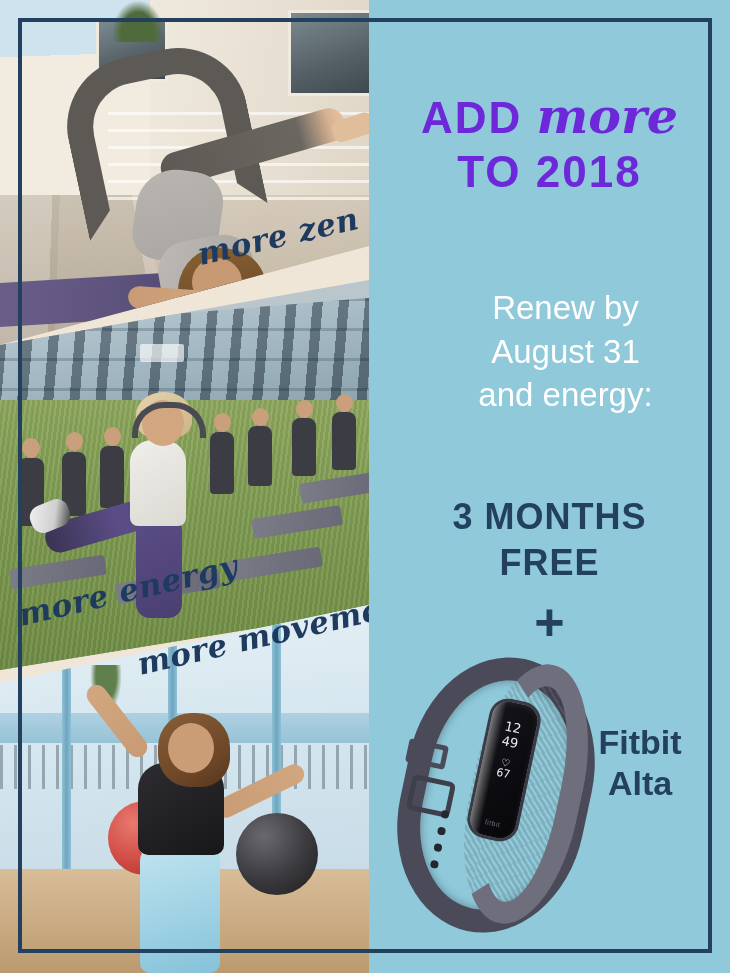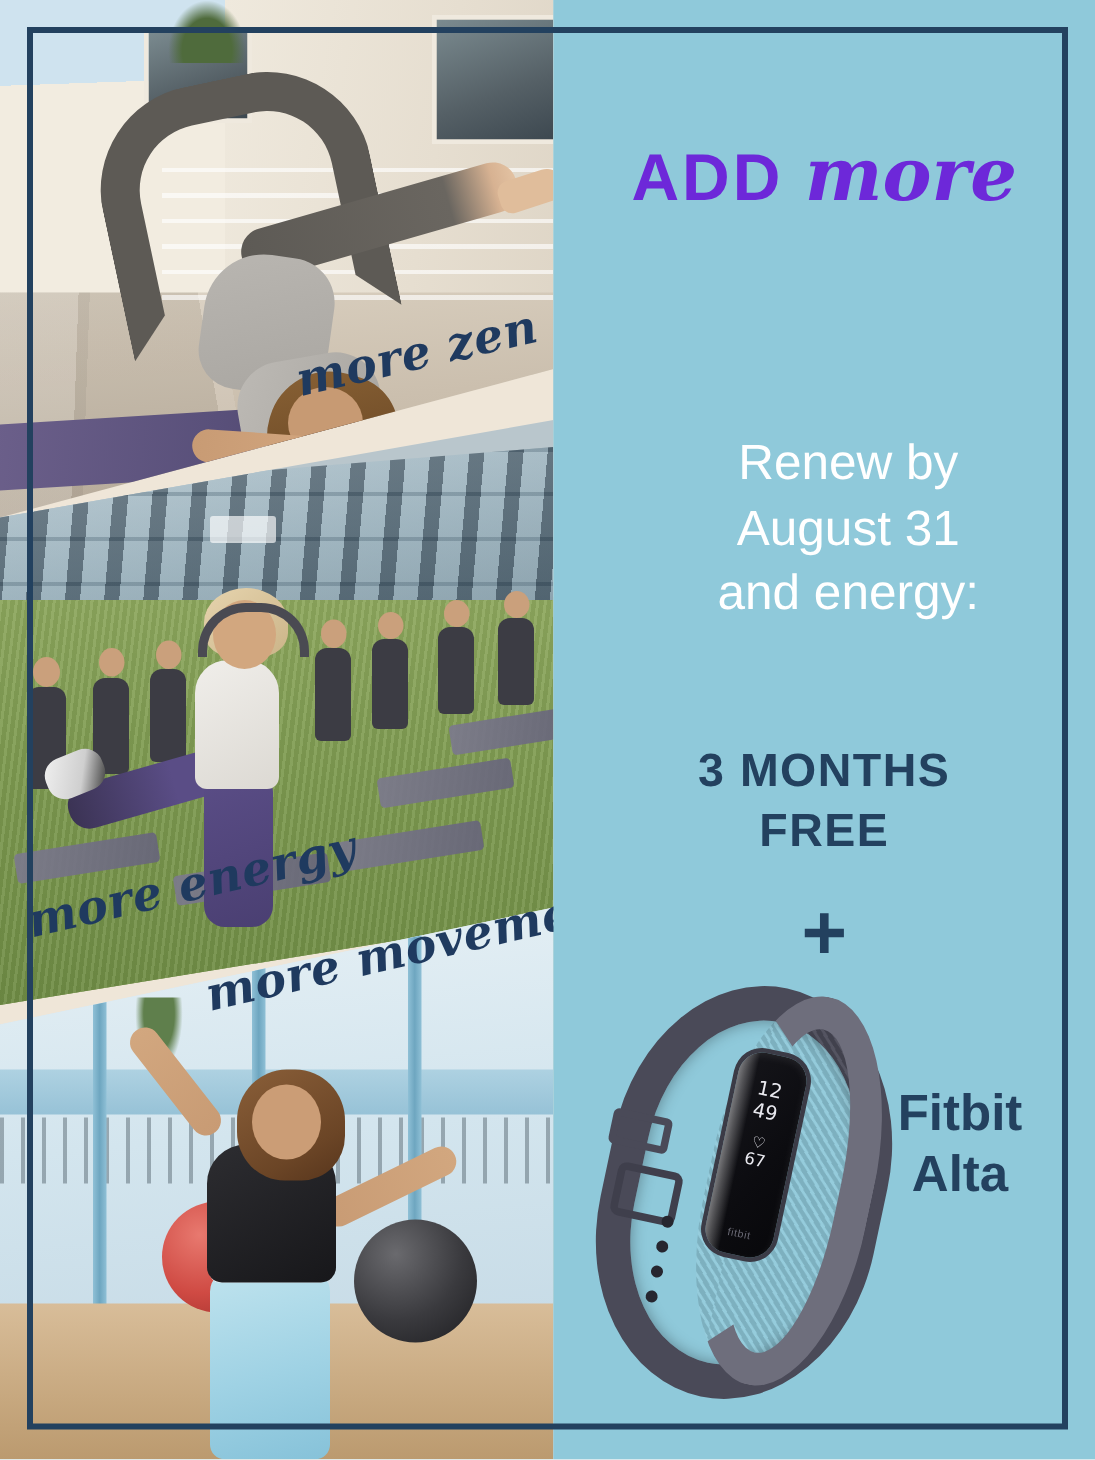--- a/index.html
+++ b/index.html
@@ -361,21 +361,21 @@
     padding-left: 16px;
   }
   .subhead .line { display: block; }
 
   .offer {
     position: absolute;
     left: 0; top: 494px;
     width: 361px;
     text-align: center;
     color: #23415f;
-    font-size: 31px;
+    font-size: 36px;
     font-weight: bold;
     letter-spacing: 1px;
     line-height: 1.28;
   }
   .offer .line { display: block; }
 
   .plus {
     position: absolute;
     left: 0; top: 596px;
     width: 361px;
@@ -586,20 +586,21 @@
 
   <div class="script-caption cap-zen">more zen</div>
   <div class="script-caption cap-energy">more energy</div>
   <div class="script-caption cap-movement">more movement</div>
 
   <div class="panel">
 
     <div class="headline">
       <span class="line"><span>ADD</span>
         <span class="script">more</span></span>
+      <span class="line">TO 2018</span>
     </div>
 
     <div class="subhead">
       <span class="line">Renew by</span>
       <span class="line">August 31</span>
       <span class="line">and energy:</span>
     </div>
 
     <div class="offer">
       <span class="line">3 MONTHS</span>

